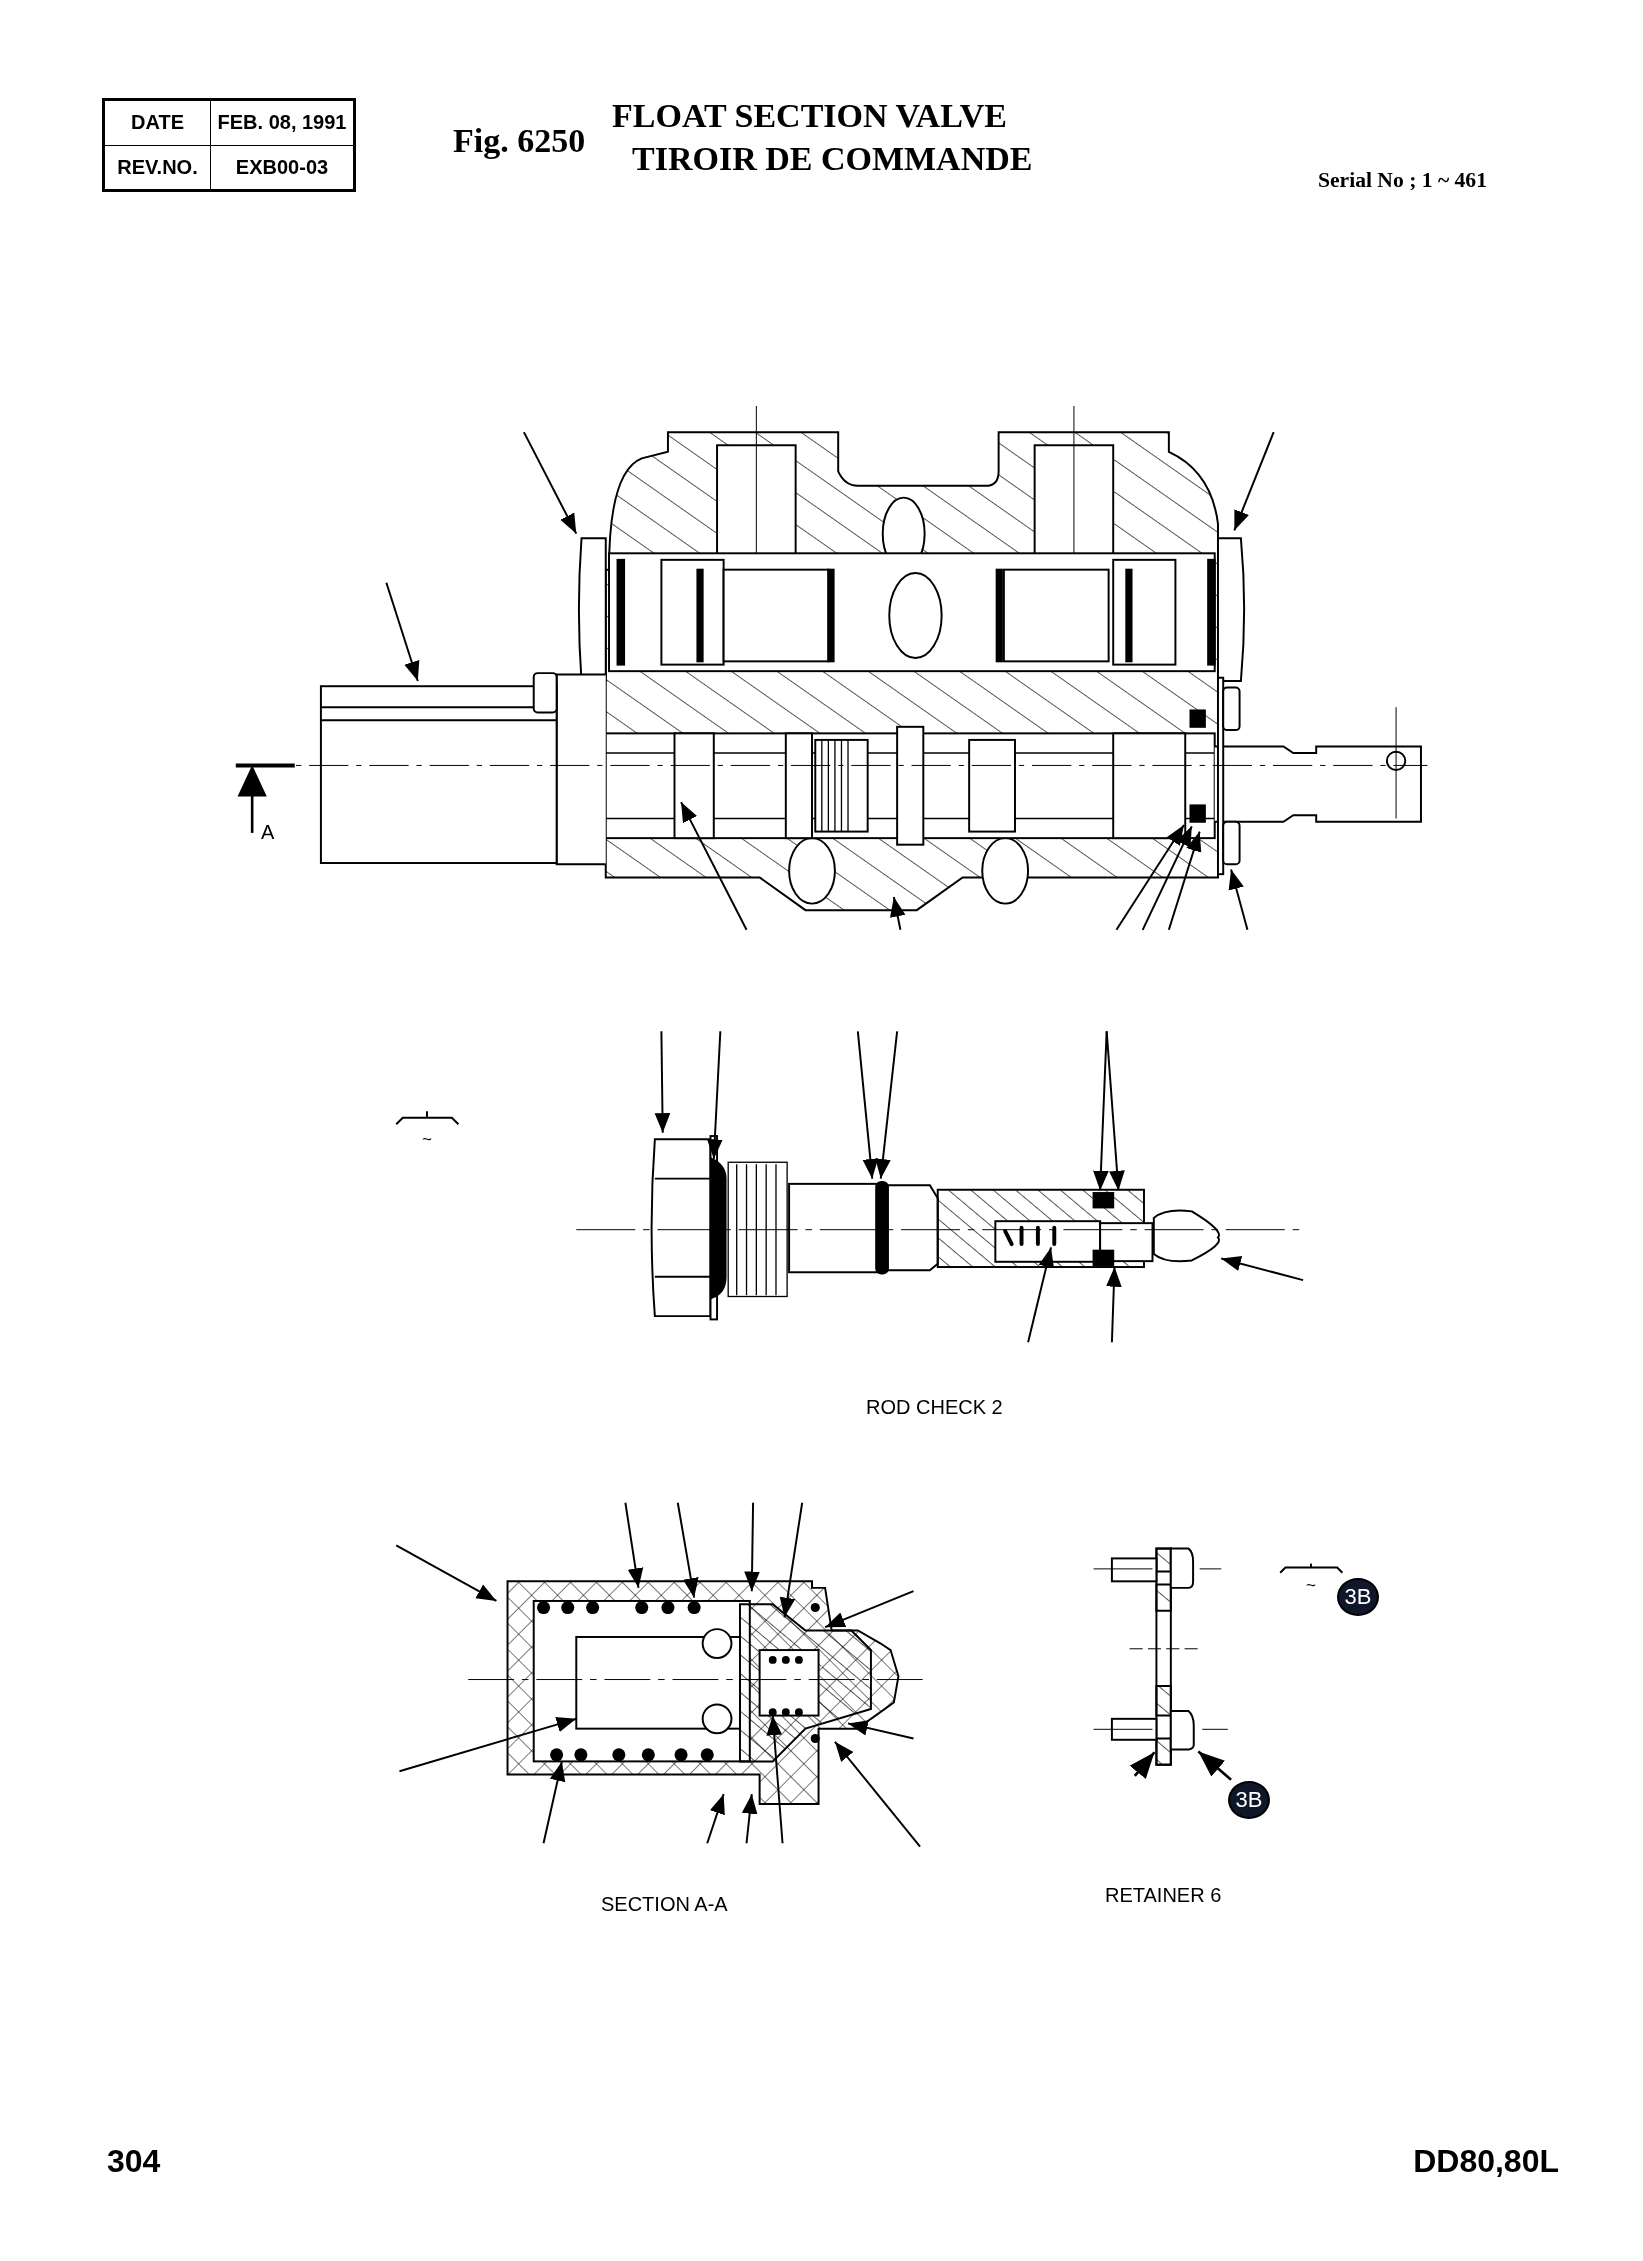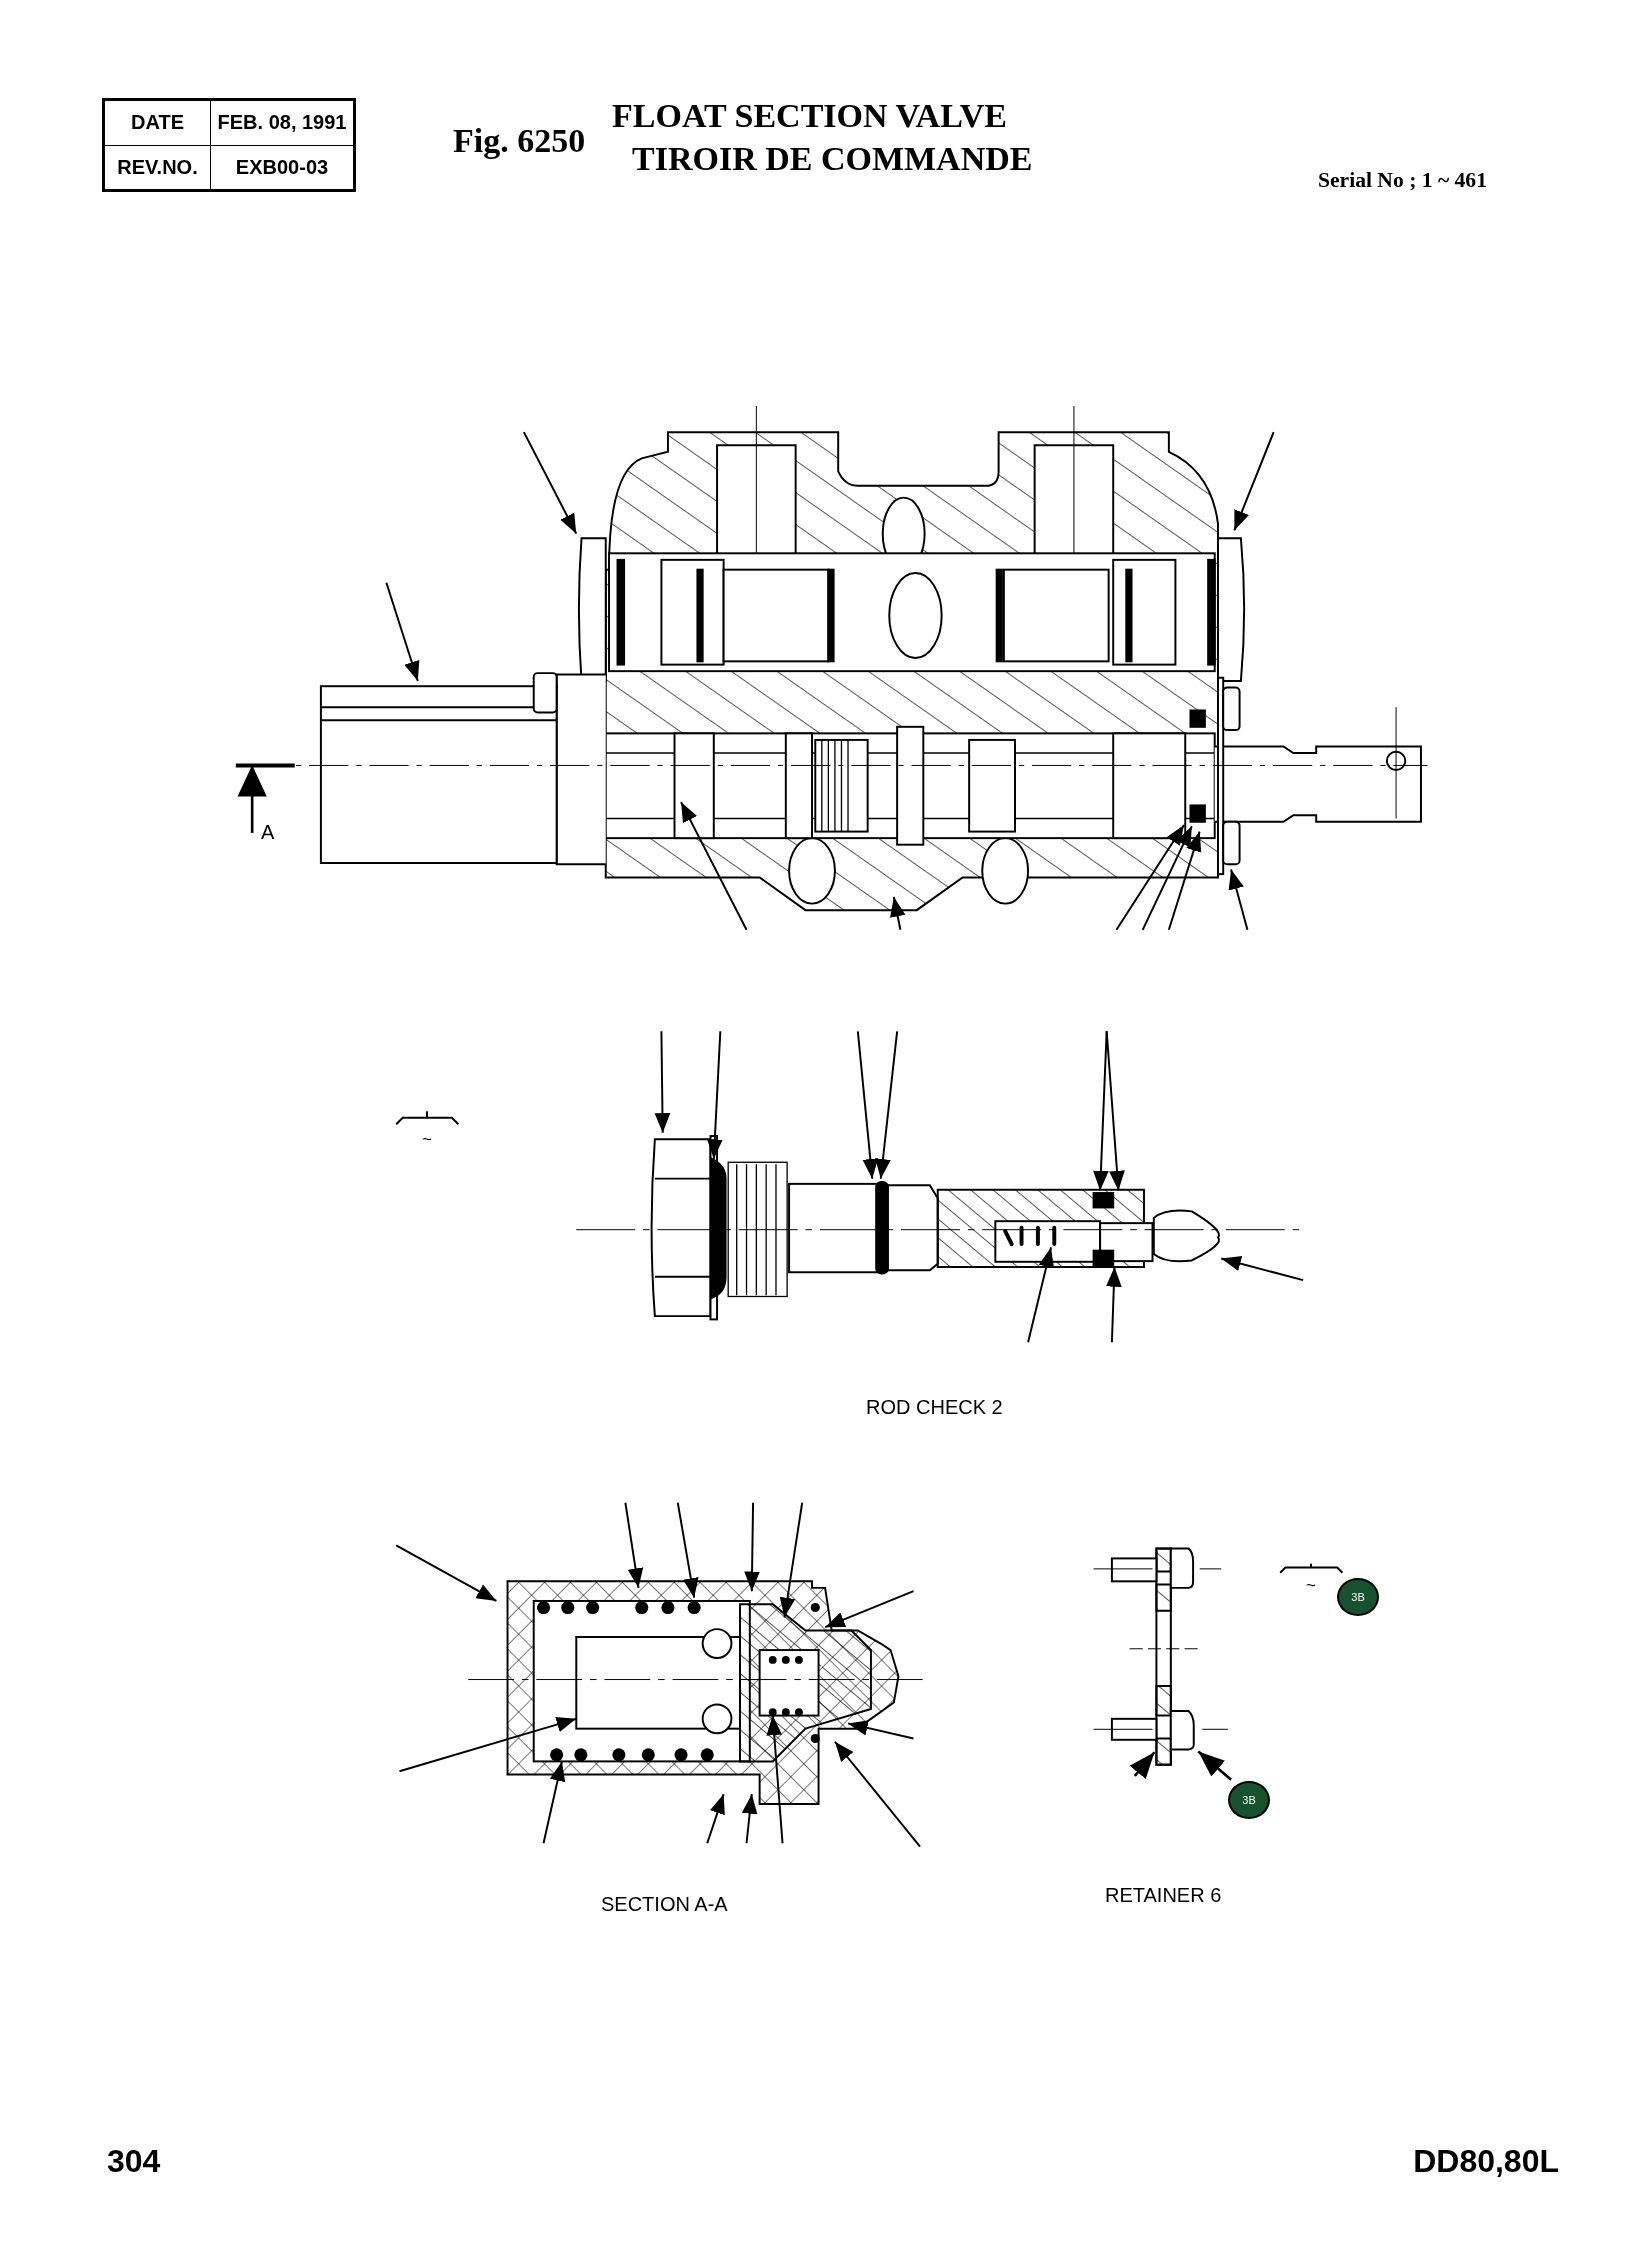--- a/index.html
+++ b/index.html
@@ -8,21 +8,21 @@
     .serif { font-family: "Liberation Serif", "DejaVu Serif", serif; }
     .hdr-table { position: absolute; left: 102px; top: 98px; width: 254px; height: 94px; border: 3.3px solid #000; box-sizing: border-box; border-collapse: collapse; }
     .hdr-table td { border: 1.3px solid #000; font-family: Liberation Sans, sans-serif; font-weight: bold; font-size: 20px; text-align: center; padding: 0; }
     .hdr-table td.k { width: 105px; }
     .fig-no { left: 453px; top: 122px; font-size: 34px; font-weight: bold; }
     .title1 { left: 612px; top: 97px; font-size: 34px; font-weight: bold; letter-spacing: 0px; }
     .title2 { left: 632px; top: 140px; font-size: 34px; font-weight: bold; }
     .serial { left: 1318px; top: 168px; font-size: 21.6px; font-weight: bold; }
     .caption { font-size: 20px; }
     .footer { font-size: 32px; font-weight: bold; top: 2143px; }
-    .badge { position: absolute; width: 38px; height: 34px; border-radius: 50%; border: 2.6px solid #000; background: #14532d; color: #fff; font-size: 11px; display: flex; align-items: center; justify-content: center; box-sizing: content-box; text-align: center; }
+    .badge { position: absolute; width: 38px; height: 34px; border-radius: 50%; border: 2.6px solid #000; background: #0f172a; color: #fff; font-size: 22px; display: flex; align-items: center; justify-content: center; box-sizing: content-box; text-align: center; }
     svg { position: absolute; left: 0; top: 0; }
   </style>
 </head>
 <body>
 
 <table class="hdr-table">
   <tbody>
       <tr>
     <td class="k">DATE</td>
     <td>FEB. 08, 1991</td>

